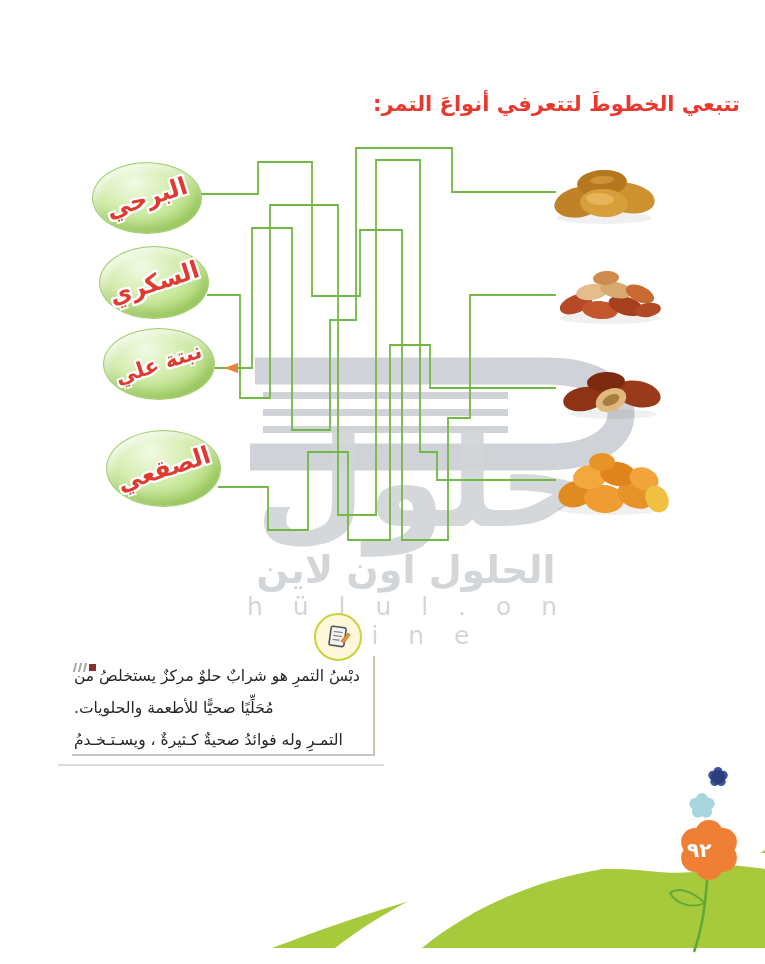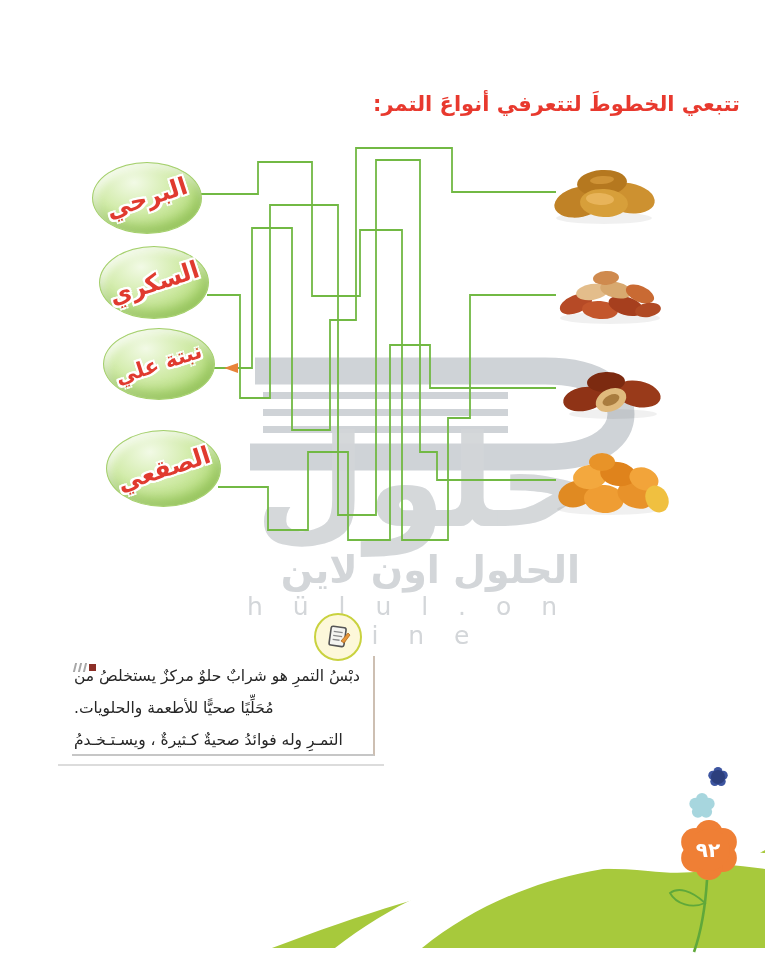--- a/index.html
+++ b/index.html
@@ -8,21 +8,21 @@
     font-family:"DejaVu Sans",sans-serif;
   }
   
   .page-title{
     position:absolute;top:92px;right:25px;direction:rtl;
     font-size:21px;font-weight:bold;letter-spacing:0;margin-left:28px;
   }
   
   .wm{position:absolute;z-index:1;color:#d3d6d9;}
   .wm-bigword{top:418px;left:255px;font-size:128px;font-weight:bold;line-height:1;opacity:.95;}
-  .wm-ar{top:548px;left:232px;width:348px;text-align:right;font-size:38px;font-weight:bold;direction:rtl;}
+  .wm-ar{top:548px;left:232px;width:348px;text-align:center;font-size:38px;font-weight:bold;direction:rtl;}
   .wm-en{top:592px;left:230px;width:355px;text-align:center;font-size:25px;letter-spacing:11px;}
   #wm-mark{position:absolute;top:338px;left:235px;z-index:1;}
   
   #maze{position:absolute;top:0;left:0;z-index:2;pointer-events:none;}
   
   .oval{
     position:absolute;z-index:3;border-radius:50%;
     background:radial-gradient(ellipse at 38% 28%, #f2fae6 0%, #d3ecac 40%, #b3dc77 78%, #98c95b 100%);
     box-shadow:inset -4px -7px 12px rgba(110,165,55,.45), inset 3px 4px 8px rgba(255,255,255,.85);
     border:1px solid #a4cf6c;
@@ -56,21 +56,21 @@
     direction:rtl;text-align:left;padding:4px 8px 0 2px;box-sizing:border-box;
   }
   .note-line{font-size:15.5px;line-height:32px;color:#262626;font-weight:500;white-space:nowrap;}
   .note-underline2{position:absolute;z-index:3;left:58px;top:764px;width:326px;height:2px;background:#dcdcdc;}
   .note-marker{position:absolute;z-index:4;left:74px;top:663px;display:flex;align-items:flex-start;gap:3px;}
   .note-marker i{display:block;width:2px;height:9px;background:#a7a7a7;transform:skewX(-14deg);}
   .note-marker b{display:block;width:7px;height:7px;background:#8c2f27;margin-top:1px;}
   
   #footer-art{position:absolute;left:0;top:0;z-index:2;pointer-events:none;}
   .page-number{
-    position:absolute;z-index:4;left:687px;top:838px;width:42px;text-align:center;
+    position:absolute;z-index:4;left:687px;top:838px;width:42px;
     color:#fff;font-size:20px;font-weight:bold;
   }
 </style>
 </head>
 <body>
 
 <div id="page">
 
   <svg id="wm-mark" width="400" height="145" viewBox="0 0 400 145">
     <path d="M20,33 H310 C368,33 386,57 386,76 C386,95 368,119 310,119 H15" fill="none" stroke="#cfd3d7" stroke-width="27"></path>

